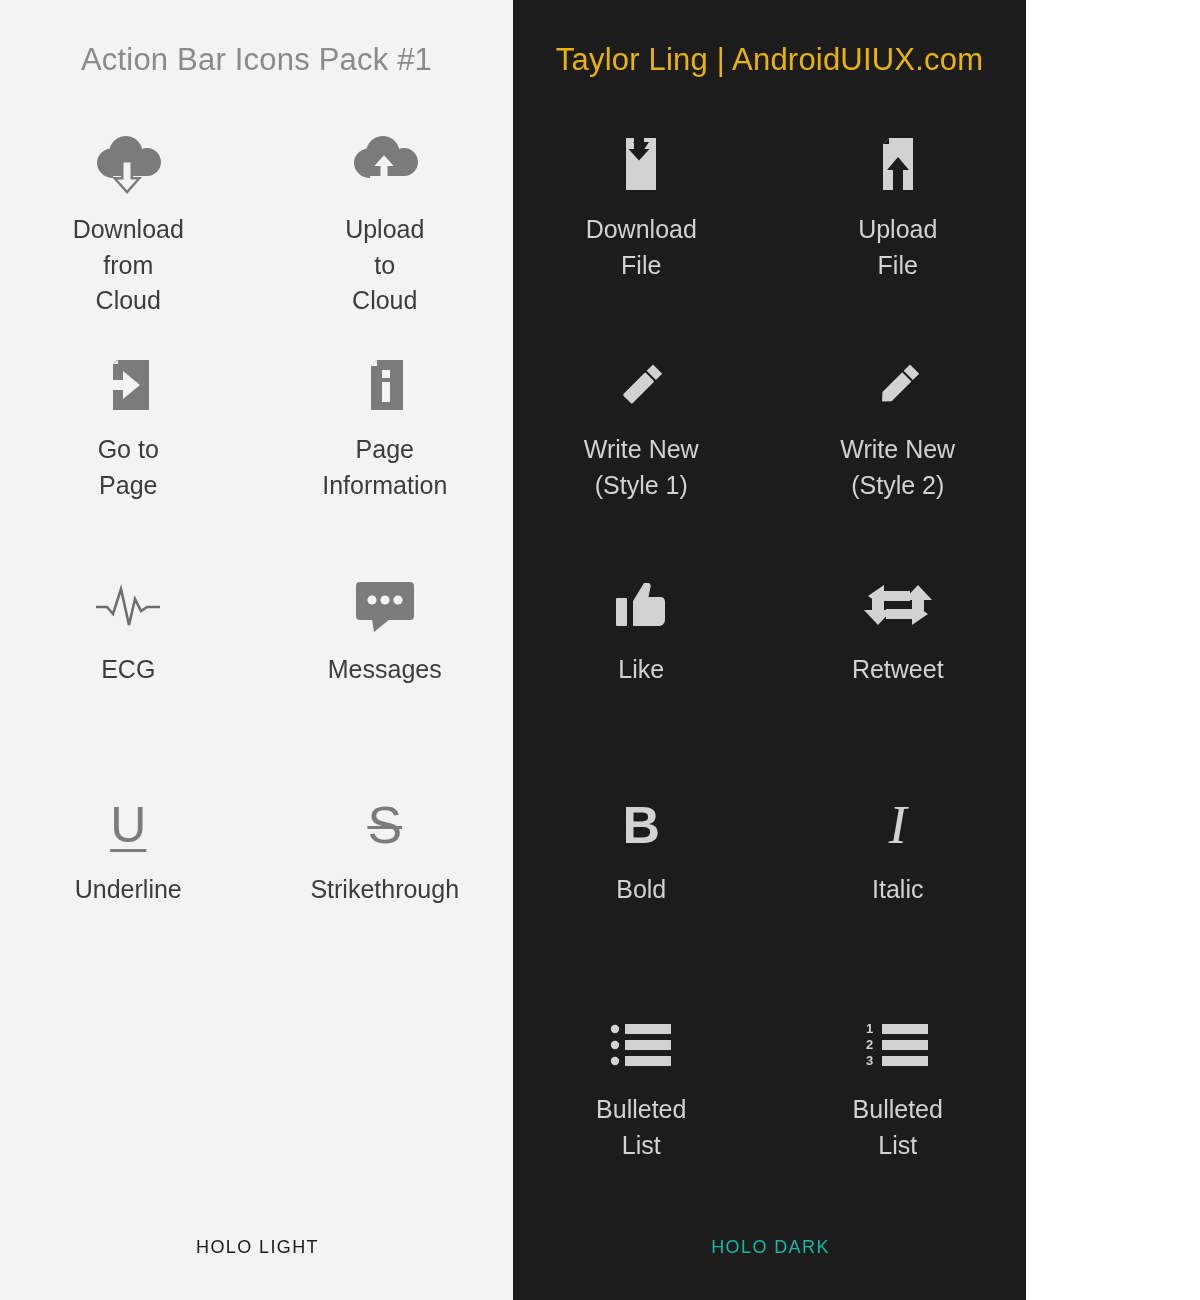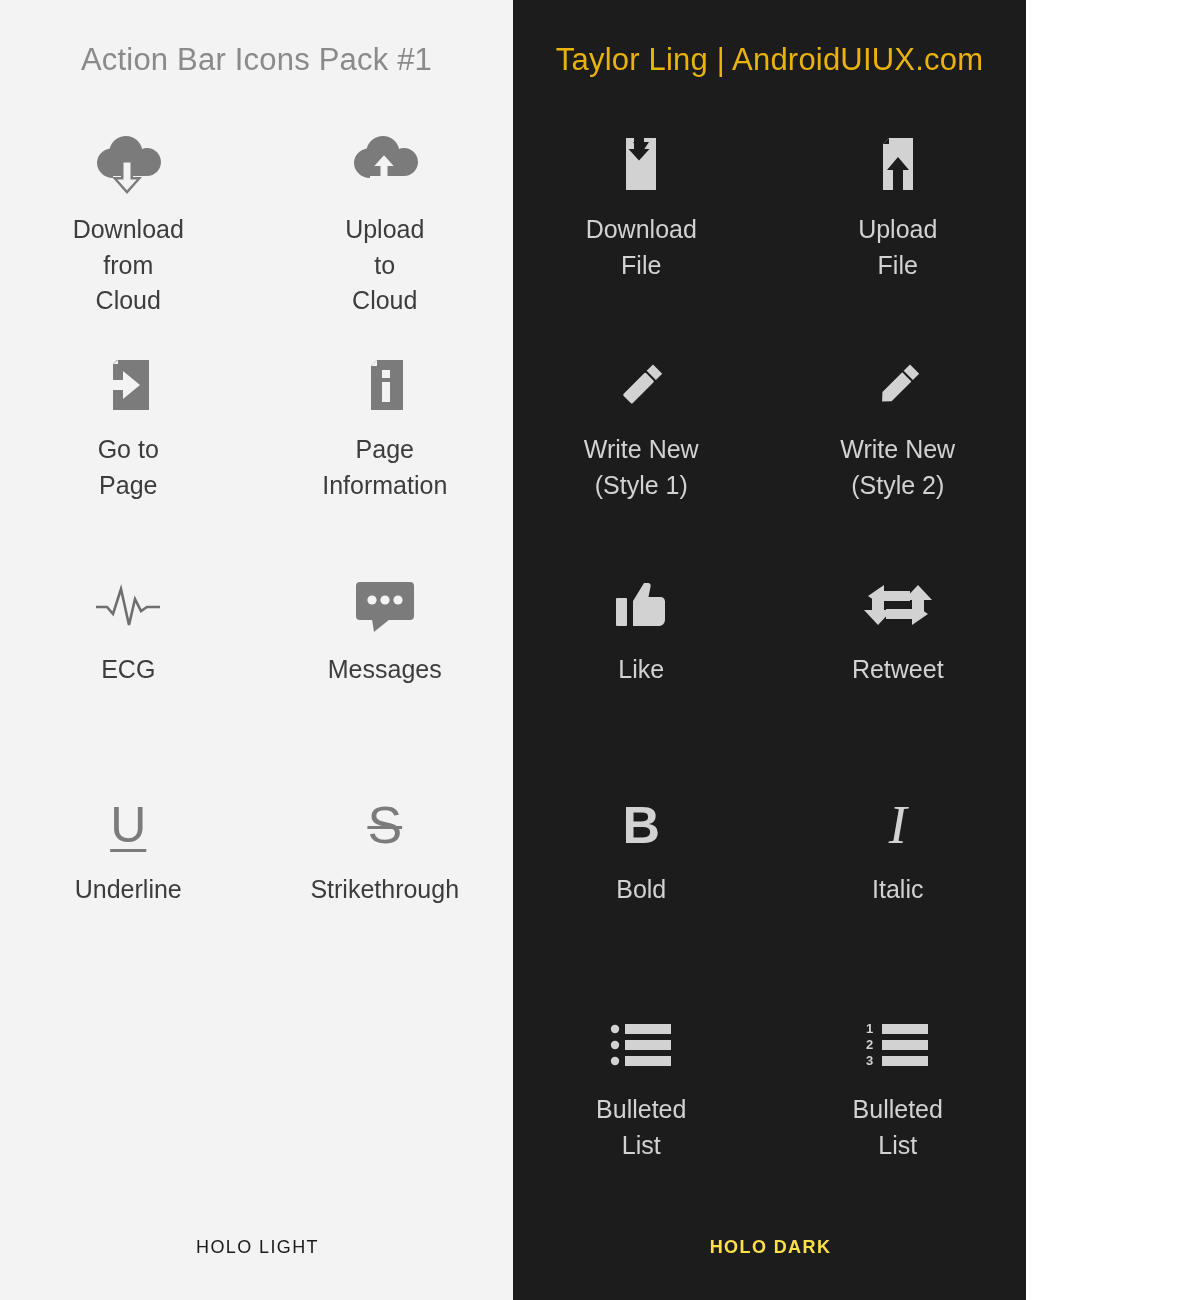--- a/index.html
+++ b/index.html
@@ -84,21 +84,21 @@
     position: absolute;
     bottom: 42px;
     left: 1px;
     width: 100%;
     text-align: center;
     font-size: 18px;
     font-weight: 400;
     letter-spacing: 1.4px;
   }
   .light .footer { color: #1a1a1a; }
-  .dark  .footer { color: #fde047; font-weight: bold; }
+  .dark  .footer { color: #14b8a6; }
 
   
   .glyph {
     font-size: 54px;
     line-height: 1;
     display: block;
   }
   .glyph-bold { font-weight: 700; font-size: 52px; }
   .glyph-italic { font-family: "Liberation Serif", serif; font-style: italic; font-size: 54px; }
   .glyph-underline { font-weight: 400; font-size: 50px; text-decoration: underline; text-underline-offset: 7px; text-decoration-thickness: 3px; }

